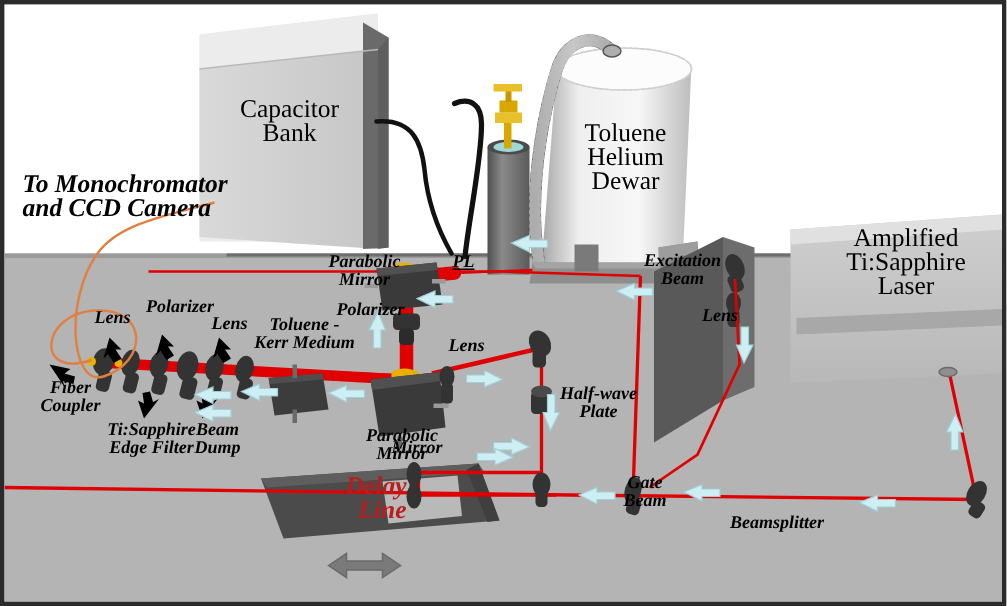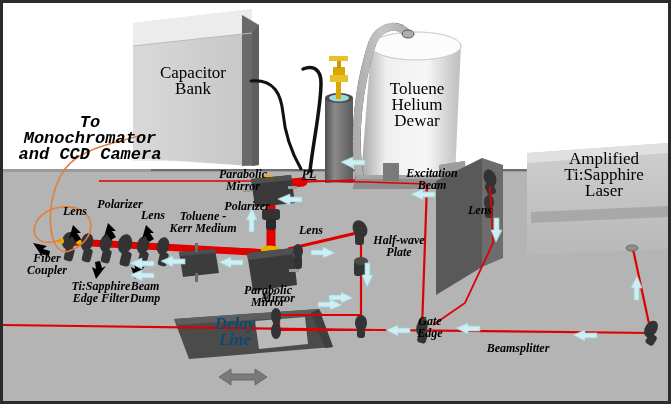--- a/index.html
+++ b/index.html
@@ -292,59 +292,59 @@
       <polygon points="570,332 582,327 582,330 594,330 594,335 582,335 582,338"></polygon>
       <polygon points="408,191 420,186 420,189 432,189 432,194 420,194 420,197"></polygon>
       <polygon points="352,272 364,267 364,270 376,270 376,275 364,275 364,278" transform="rotate(-90 364 272)"></polygon>
       <polygon points="481,227 493,222 493,225 505,225 505,230 493,230 493,233" transform="rotate(-90 493 227)"></polygon>
       <polygon points="237,217 249,212 249,215 261,215 261,220 249,220 249,223" transform="rotate(90 249 217)"></polygon>
       <polygon points="315,302 327,297 327,300 339,300 339,305 327,305 327,308" transform="rotate(180 327 302)"></polygon>
       <polygon points="622,285 634,280 634,283 646,283 646,288 634,288 634,291" transform="rotate(90 634 285)"></polygon>
     </g>
   </svg>
 
-  <div class="lbl big ital" style="left:12px;top:112px;width:150px;text-align:center;font-family:Liberation Mono, monospace;">To Monochromator
+  <div class="lbl big ital" style="left:12px;top:112px;width:150px;text-align:left;">To Monochromator
 and CCD Camera</div>
 
   <div class="lbl big" style="left:136px;top:62px;width:108px;">Capacitor
 Bank</div>
 
   <div class="lbl big" style="left:372px;top:78px;width:84px;">Toluene
 Helium
 Dewar</div>
 
   <div class="lbl big" style="left:540px;top:148px;width:122px;">Amplified
 Ti:Sapphire
 Laser</div>
 
-  <div class="lbl big ital" style="left:196px;top:313px;width:72px;color:#0c4a6e;">Delay
+  <div class="lbl big ital" style="left:196px;top:313px;width:72px;color:#b91c1c;text-align:right;">Delay
 Line</div>
 
   <div class="lbl ital" style="left:14px;top:250px;width:60px;">Fiber
 Coupler</div>
   <div class="lbl ital" style="left:52px;top:203px;width:40px;">Lens</div>
   <div class="lbl ital" style="left:89px;top:196px;width:56px;">Polarizer</div>
   <div class="lbl ital" style="left:130px;top:207px;width:40px;">Lens</div>
   <div class="lbl ital" style="left:52px;top:278px;width:92px;">Ti:Sapphire
 Edge Filter</div>
   <div class="lbl ital" style="left:114px;top:278px;width:56px;">Beam
 Dump</div>
   <div class="lbl ital" style="left:162px;top:208px;width:76px;">Toluene -
 Kerr Medium</div>
   <div class="lbl ital" style="left:216px;top:198px;width:56px;">Polarizer</div>
   <div class="lbl ital" style="left:209px;top:166px;width:62px;">Parabolic
 Mirror</div>
   <div class="lbl ital" style="left:234px;top:282px;width:62px;">Parabolic
 Mirror</div>
   <div class="lbl ital" style="left:293px;top:166px;width:26px;text-decoration:underline;">PL</div>
   <div class="lbl ital" style="left:288px;top:222px;width:40px;">Lens</div>
-  <div class="lbl ital" style="left:364px;top:232px;width:64px;">Half-wave
+  <div class="lbl ital" style="left:364px;top:254px;width:64px;">Half-wave
 Plate</div>
-  <div class="lbl ital" style="left:396px;top:165px;width:66px;">Excitation
+  <div class="lbl ital" style="left:419px;top:165px;width:66px;">Excitation
 Beam</div>
   <div class="lbl ital" style="left:457px;top:202px;width:40px;">Lens</div>
   <div class="lbl ital" style="left:406px;top:313px;width:42px;">Gate
-Edge</div>
+Beam</div>
   <div class="lbl ital" style="left:476px;top:340px;width:78px;">Beamsplitter</div>
   <div class="lbl ital" style="left:252px;top:290px;width:46px;">Mirror</div>
 
  </div>
 </div>
 
 </body></html>

